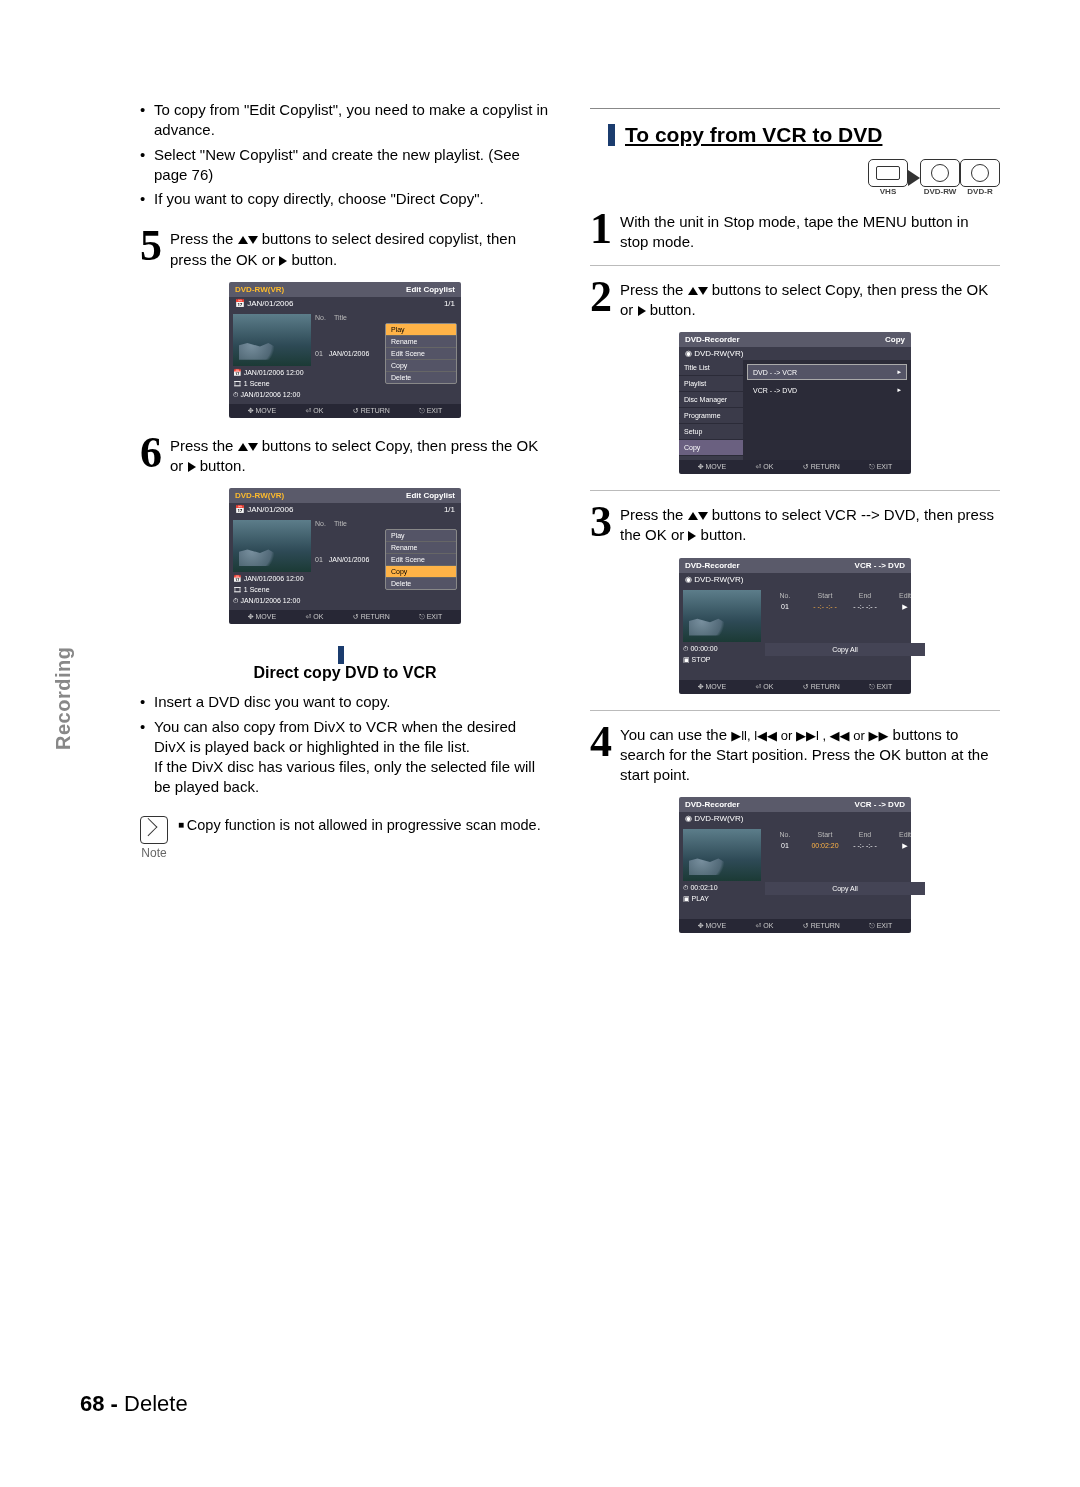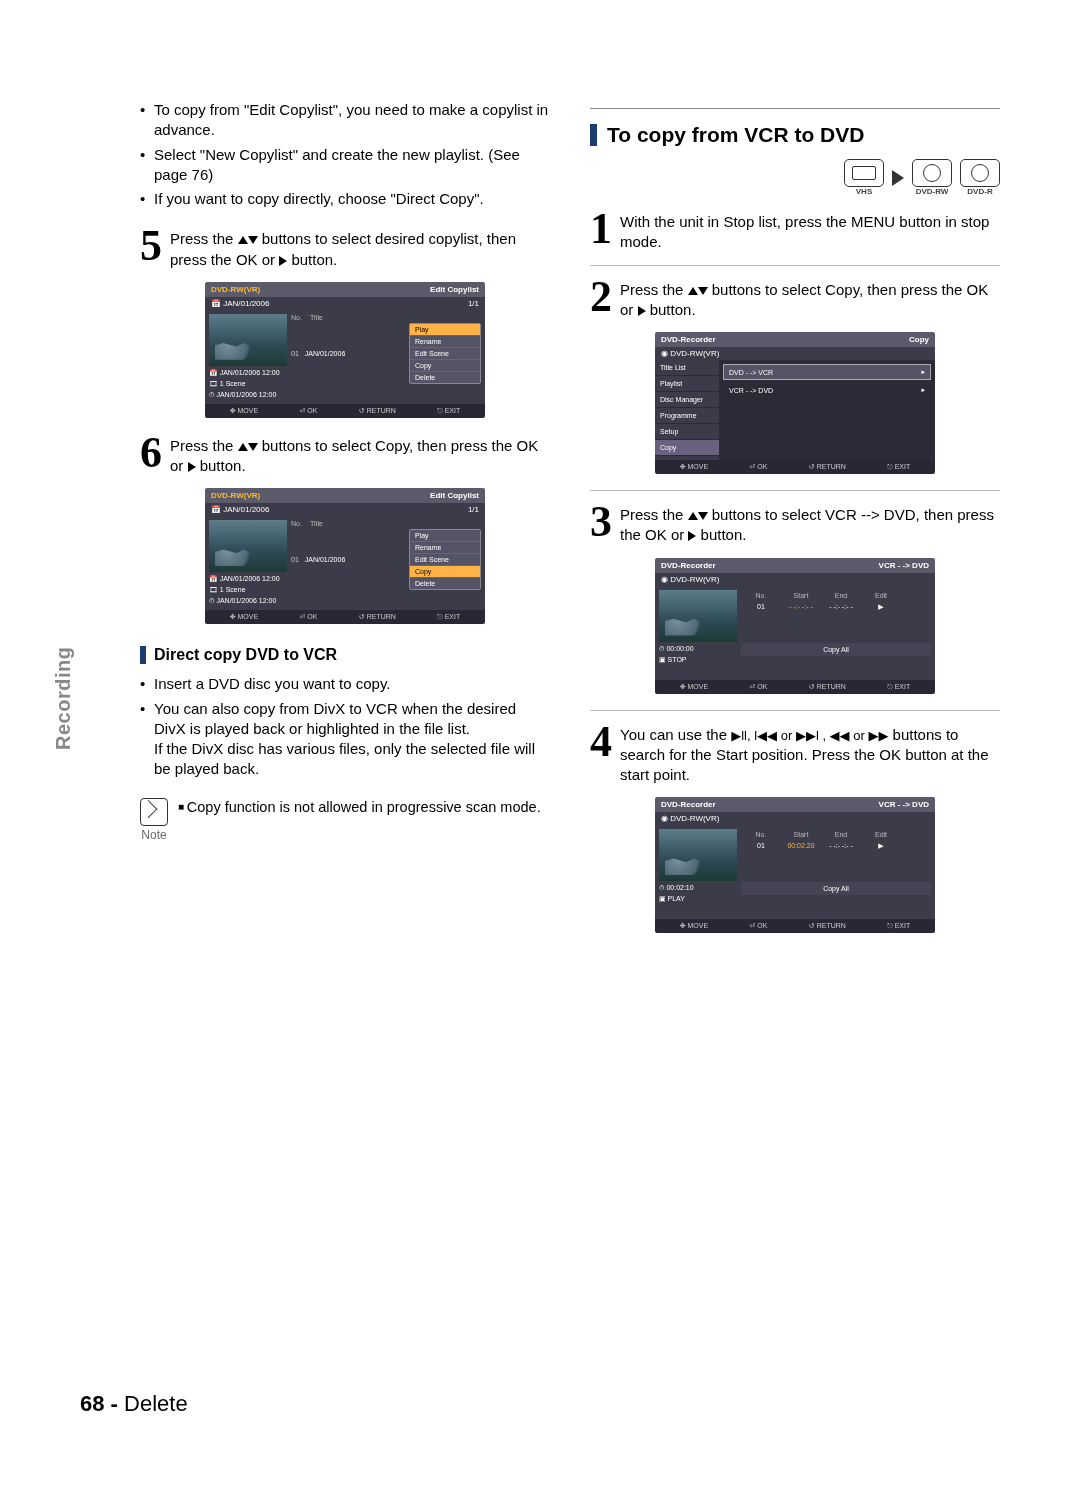--- a/index.html
+++ b/index.html
@@ -56,21 +56,21 @@
     margin-right: 8px;
     font-family: "Times New Roman", serif;
   }
   .step-text {
     font-size: 15px;
     line-height: 1.35;
     padding-top: 2px;
   }
   .bold { font-weight: normal; }
   .osd {
-    width: 280px;
+    width: 232px;
     margin: 8px auto 16px auto;
     font-family: Arial, sans-serif;
   }
   .osd-head {
     background: #5a5a6a;
     color: #fdbb2d;
     font-size: 8px;
     font-weight: bold;
     padding: 3px 6px;
     display: flex;
@@ -216,30 +216,32 @@
   .copyall{
     text-align:center;font-size:7px;color:#fff;background:#444455;padding:3px 0;margin-top:30px;
   }
 
   .subhead {
     display:flex;
     align-items:center;
     font-size:16px;
     font-weight:bold;
     margin: 22px 0 10px 0;
+    flex-direction: column;
   }
   .subhead .bar {
     width:6px;height:18px;background:#1b3c6e;margin-right:8px;
   }
   .mainhead {
     display:flex;
     align-items:center;
     font-size:21px;
     font-weight:bold;
-    margin: 0 0 12px 0;
+    margin: 0 0 12px 18px;
+    text-decoration: underline;
   }
   .mainhead .bar {
     width:7px;height:22px;background:#1b3c6e;margin-right:10px;
   }
   .hr { border-top:1px solid #888; margin:8px 0 14px 0; }
   .hr2 { border-top:1px solid #bbb; margin:10px 0 12px 0; }
 
   .sidetab {
     position:absolute;
     left:52px;
@@ -271,21 +273,21 @@
   }
   .note-ico::after{
     content:"";position:absolute;left:5px;top:5px;width:12px;height:12px;
     border:1.5px solid #333;border-left:0;border-top:0;transform:rotate(-45deg) translate(-2px,-4px);
   }
   .note-label{font-size:12px;color:#666;margin-top:2px;}
   .note-text{line-height:1.35;}
   .note-text::before{content:"■ ";font-size:10px;position:relative;top:-2px;}
 
   .dev-icons{
-    display:flex;align-items:center;justify-content:flex-end;gap:8px;margin:4px 0 14px 0;
+    display:flex;align-items:center;justify-content:flex-end;margin:4px 0 14px 0;
   }
   .dev{
     display:flex;flex-direction:column;align-items:center;font-size:8px;color:#444;font-weight:bold;
   }
   .dev .b{
     width:38px;height:26px;border:1.5px solid #333;border-radius:5px;display:flex;align-items:center;justify-content:center;
   }
   .dev .b.vhs::after{content:"";width:22px;height:12px;border:1.5px solid #333;border-radius:2px;}
   .dev .b.disc::after{content:"";width:16px;height:16px;border:1.5px solid #333;border-radius:50%;}
   .arrow-r{
@@ -451,21 +453,21 @@
           </div>
         <div class="dev">
             <div class="b disc"></div>
             <span>DVD-R</span>
           </div>
       </div>
 
       <div class="step">
         <div class="step-num">1</div>
         <div class="step-text">
-          <span>With the unit in Stop list, press the </span><span class="bold">MENU</span><span> button in stop mode.</span>
+          <span>With the unit in Stop mode, tape the </span><span class="bold">MENU</span><span> button in stop mode.</span>
         </div>
       </div>
       <div class="hr2"></div>
 
       <div class="step">
         <div class="step-num">2</div>
         <div class="step-text">
           <span>Press the </span><span class="tri tri-u"></span><span class="tri tri-d"></span><span> buttons to select </span><span class="bold">Copy</span><span>, then press the </span><span class="bold">OK</span><span> or </span><span class="tri tri-r"></span><span> button.</span>
         </div>
       </div>

